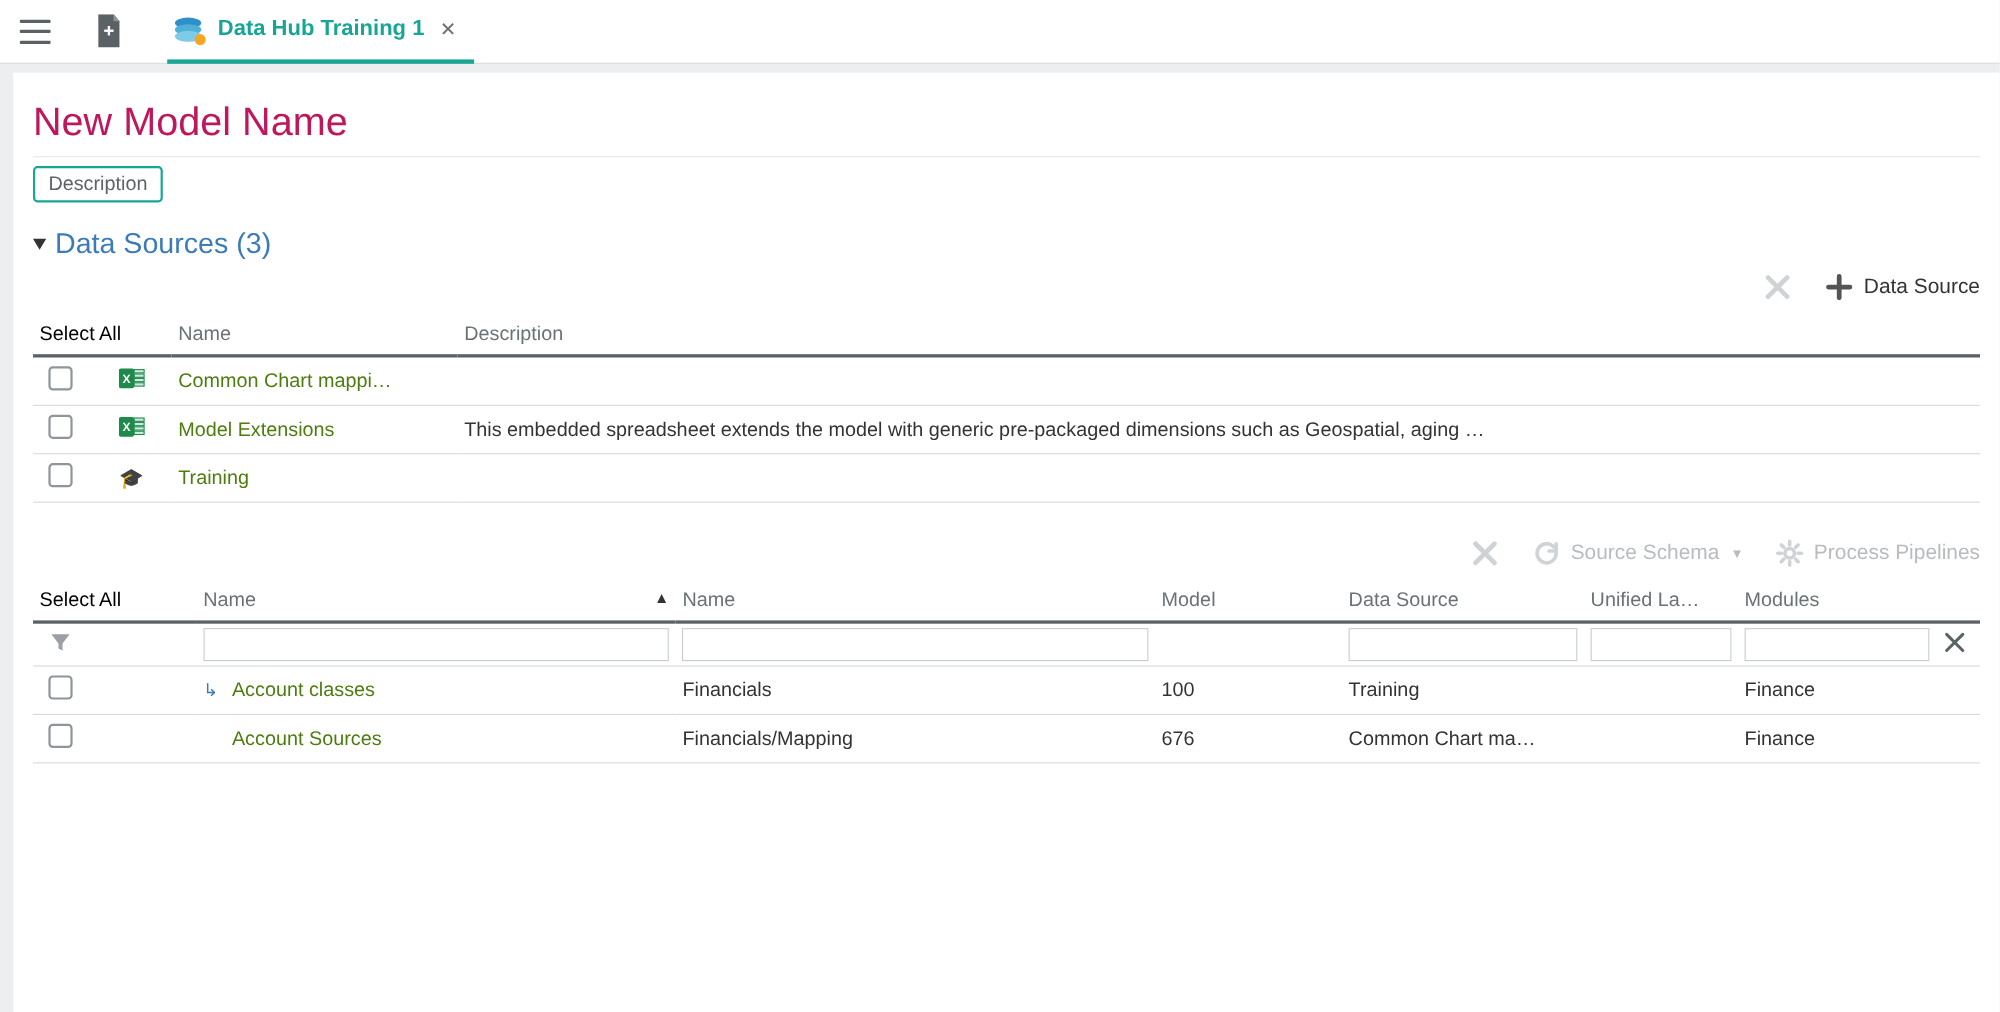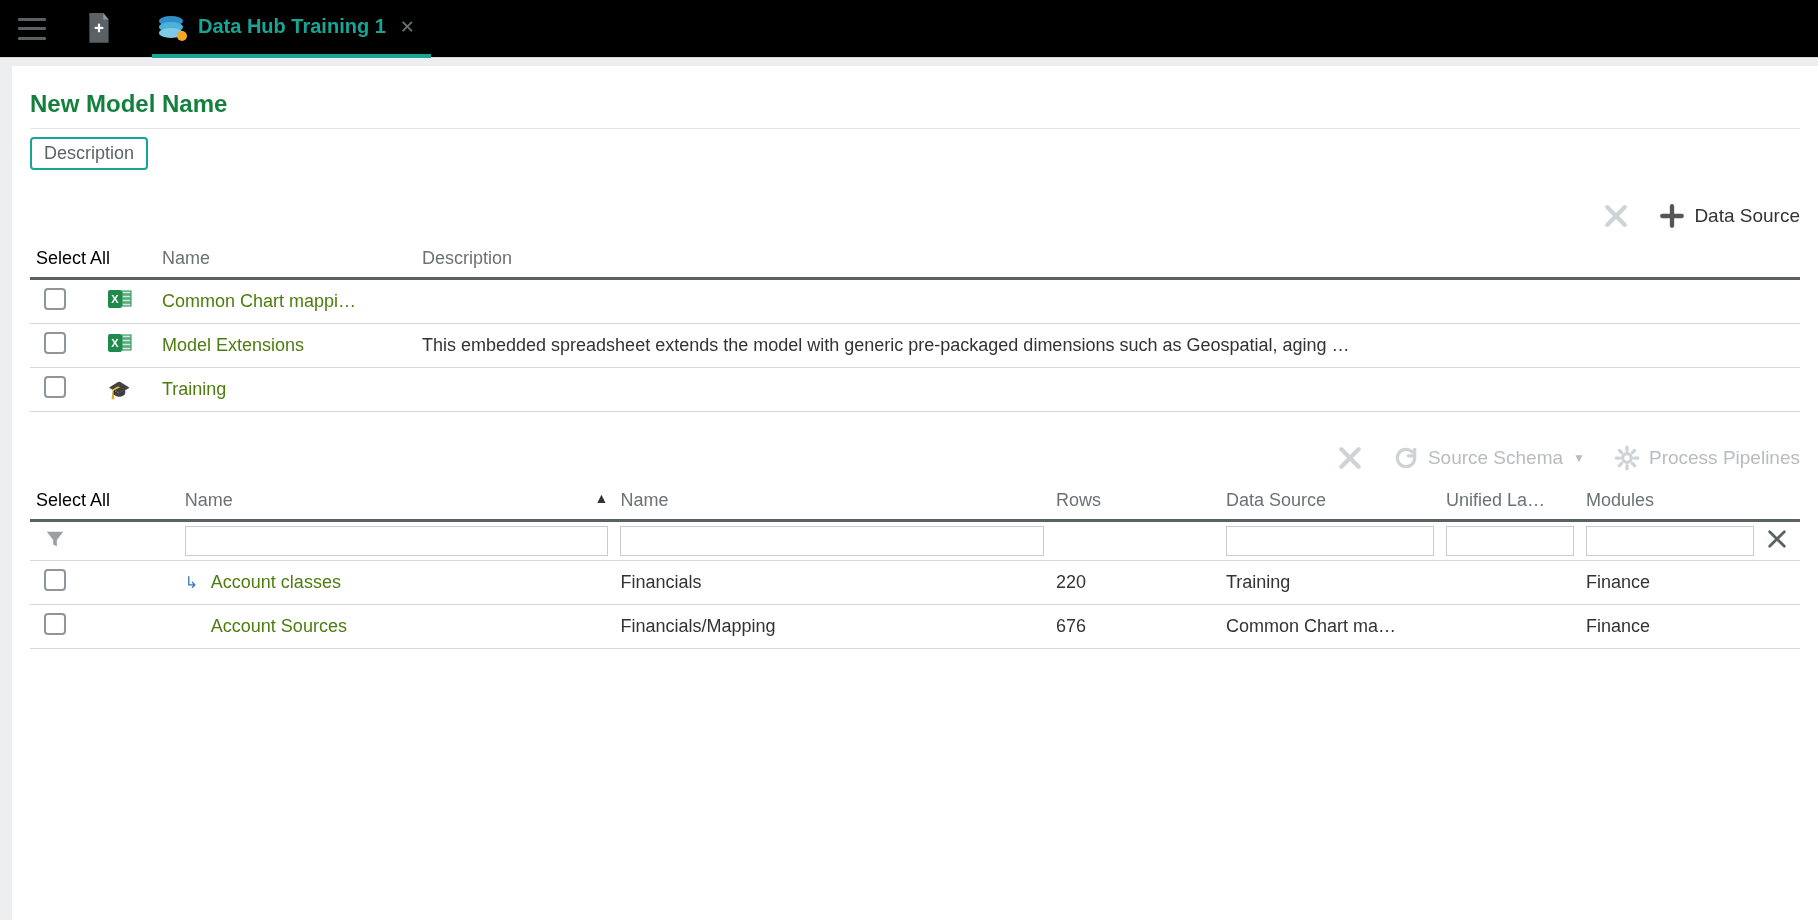--- a/index.html
+++ b/index.html
@@ -1,27 +1,27 @@
 <!DOCTYPE html>
 <html><head>
 <meta charset="utf-8">
 <style>
 * { box-sizing: border-box; margin: 0; padding: 0; }
 body { font-family: "Segoe UI", Arial, sans-serif; background: #eceeef; color: #333; }
-.top-bar { height: 58px; background: #000000; display: flex; align-items: center; padding: 0 18px; gap: 40px; border-bottom: 1px solid #d6d9db; }
+.top-bar { height: 58px; background: #ffffff; display: flex; align-items: center; padding: 0 18px; gap: 40px; border-bottom: 1px solid #d6d9db; }
 .hamburger { width: 28px; height: 22px; display: flex; flex-direction: column; justify-content: space-between; cursor: pointer; }
 .hamburger span { height: 3px; background: #5b6266; border-radius: 1px; }
 .new-doc-icon { width: 26px; height: 32px; position: relative; cursor: pointer; }
 .new-doc-icon svg { width: 100%; height: 100%; }
 .tab { display: flex; align-items: center; gap: 10px; height: 58px; border-bottom: 4px solid #17a696; padding: 0 12px 0 4px; }
 .layers-icon { width: 32px; height: 28px; position: relative; }
 .tab-title { color: #17a696; font-weight: 600; font-size: 20px; }
 .tab-close { color: #6b7276; font-size: 18px; cursor: pointer; padding: 4px; font-weight: 300; }
 .page { background: #fff; margin: 8px 0 0 12px; padding: 18px 18px 0 18px; min-height: 860px; }
-.model-name { font-size: 24px; color: #15803d; font-weight: 700; padding: 6px 0 10px 0; border-bottom: 1px solid #e3e6e8; }
+.model-name { font-size: 36px; color: #be185d; font-weight: 400; padding: 6px 0 10px 0; border-bottom: 1px solid #e3e6e8; }
 .description-btn { display: inline-block; border: 2px solid #17a696; border-radius: 4px; color: #5c6468; font-size: 18px; padding: 4px 12px; margin-top: 8px; cursor: pointer; background: #fff; }
 .section { margin-top: 22px; }
 .section-header { display: flex; align-items: center; gap: 8px; cursor: pointer; }
 .caret { width: 0; height: 0; border-left: 6px solid transparent; border-right: 6px solid transparent; border-bottom: 10px solid #333; transform: rotate(180deg); }
 .section-title { color: #3a7bb8; font-size: 26px; font-weight: 400; }
 .toolbar { display: flex; justify-content: flex-end; align-items: center; gap: 28px; padding: 10px 0 6px 0; }
 .tool { display: flex; align-items: center; gap: 8px; color: #333; font-size: 19px; cursor: pointer; }
 .tool.disabled { color: #b8bcbf; cursor: default; }
 .tool.disabled svg { fill: #b8bcbf; stroke: #b8bcbf; }
 .x-icon, .plus-icon, .refresh-icon, .gear-icon { width: 28px; height: 28px; display: inline-flex; align-items: center; justify-content: center; }
@@ -82,20 +82,24 @@
     <span class="tab-close">✕</span>
   </div>
 </div>
 
 <div class="page">
   <div class="model-name">New Model Name</div>
   <div class="description-btn">Description</div>
 
   
   <div class="section">
+    <div class="section-header">
+      <div class="caret"></div>
+      <span class="section-title">Data Sources (3)</span>
+    </div>
     <div class="toolbar">
       <div class="tool disabled">
         <span class="x-icon">
             <svg viewBox="0 0 24 24" width="26" height="26">
               <path d="M4 4 L20 20 M20 4 L4 20" stroke="#cfd3d6" stroke-width="4" stroke-linecap="round" fill="none"></path>
             </svg>
           </span>
       </div>
       <div class="tool">
         <span class="plus-icon">
@@ -184,21 +188,21 @@
         <span>Process Pipelines</span>
       </div>
     </div>
 
     <table class="table">
       <thead>
         <tr>
           <th class="select-all-col" colspan="2"><span>Select All</span></th>
           <th><span>Name</span><span class="sort-caret">▲</span></th>
           <th>Name</th>
-          <th class="col-rows">Rows</th>
+          <th class="col-rows">Model</th>
           <th class="col-source">Data Source</th>
           <th class="col-layer">Unified La…</th>
           <th class="col-modules">Modules</th>
           <th class="col-clear"></th>
         </tr>
       </thead>
       <tbody>
         <tr class="filter-row">
           <td class="col-checkbox"><svg class="filter-funnel" viewBox="0 0 24 24">
                 <path d="M3 4 h18 l-7 9 v7 l-4 -2 v-5 z" fill="#9aa0a4"></path>
@@ -217,21 +221,21 @@
         <tr>
           <td class="col-checkbox"><span class="checkbox"></span></td>
           <td></td>
           <td>
               <div class="pipe-name-cell">
                 <span class="tree-icon">↳</span>
                 <span class="link">Account classes</span>
               </div>
             </td>
           <td>Financials</td>
-          <td>220</td>
+          <td>100</td>
           <td>Training</td>
           <td></td>
           <td>Finance</td>
           <td></td>
         </tr>
         <tr>
           <td class="col-checkbox"><span class="checkbox"></span></td>
           <td></td>
           <td>
               <div class="pipe-name-cell">

